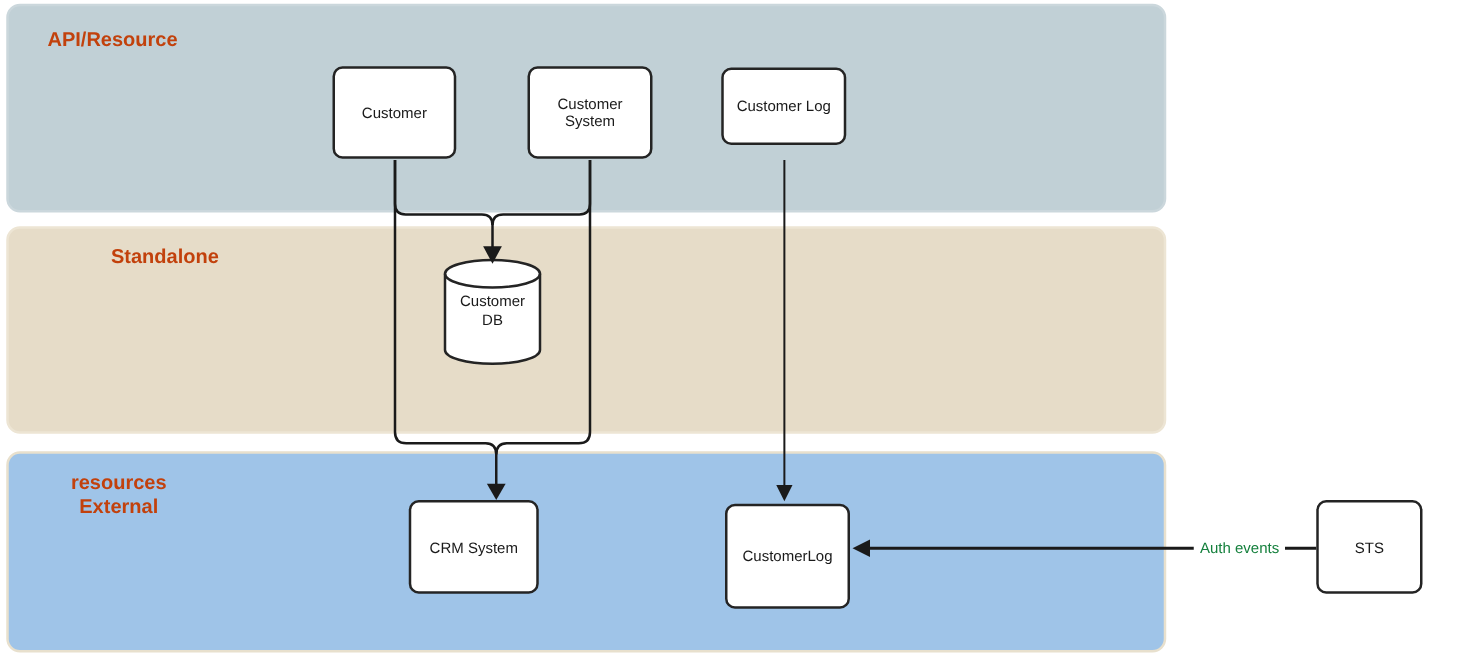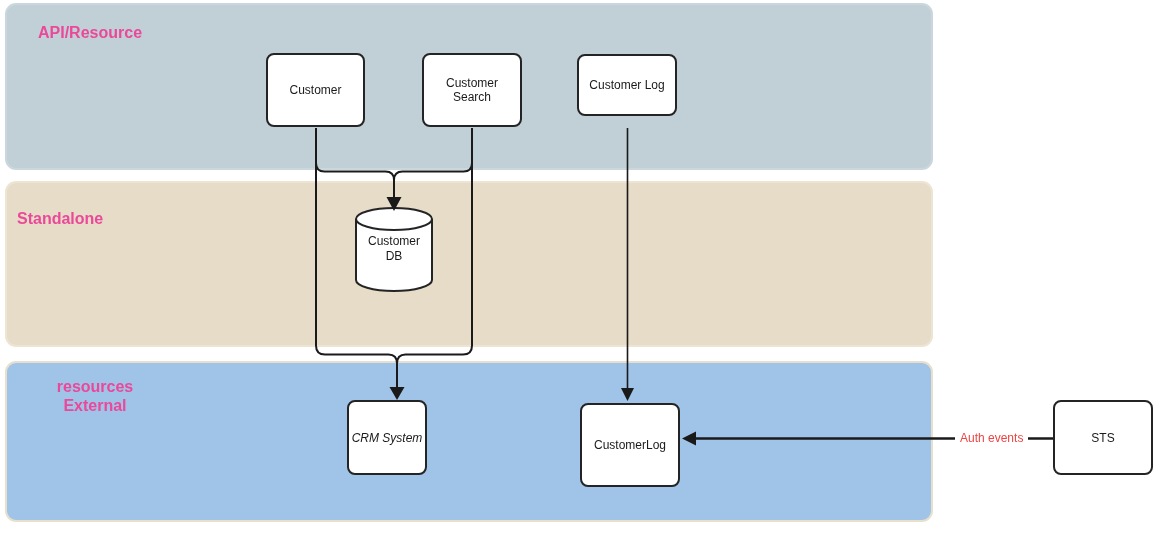--- a/index.html
+++ b/index.html
@@ -34,25 +34,25 @@
   }
   .lane-external {
     top: 361px; height: 161px;
     background: #9fc4e8;
     border: 2px solid #e8e0cd;
   }
   .lane-title {
     position: absolute;
     font-size: 16px;
     font-weight: bold;
-    color: #ec4899;
+    color: #c2410c;
     line-height: 19px;
   }
   .lane-title-api { left: 38px; top: 23px; }
-  .lane-title-standalone { left: 17px; top: 196px; width: 158px; text-align: left; margin-top: 13px; }
+  .lane-title-standalone { left: 17px; top: 196px; width: 158px; text-align: right; }
   .lane-title-external { left: 17px; top: 377px; width: 156px; text-align: center; }
   .lane-title span { display: block; }
 
   svg.edges {
     position: absolute;
     left: 0; top: 0;
     pointer-events: none;
   }
   .node {
     position: absolute;
@@ -65,41 +65,41 @@
     align-items: center;
     justify-content: center;
     font-size: 12px;
     color: #1a1a1a;
     text-align: center;
     line-height: 14px;
   }
   .node-customer        { left: 266px; top: 53px;  width: 99px;  height: 74px; }
   .node-customer-search { left: 422px; top: 53px;  width: 100px; height: 74px; }
   .node-customer-log    { left: 577px; top: 54px;  width: 100px; height: 62px; }
-  .node-crm-system      { left: 347px; top: 400px; width: 80px; height: 75px; font-style: italic; }
+  .node-crm-system      { left: 327px; top: 400px; width: 104px; height: 75px; }
   .node-customerlog     { left: 580px; top: 403px; width: 100px; height: 84px; }
-  .node-sts             { left: 1053px; top: 400px; width: 100px; height: 75px; }
+  .node-sts             { left: 1053px; top: 400px; width: 85px; height: 75px; }
 
   .cylinder-label {
     position: absolute;
     left: 356px; top: 234px; width: 76px;
     font-size: 12px;
     color: #1a1a1a;
     text-align: center;
     line-height: 15px;
   }
   .cylinder-label span { display: block; }
 
   .edge-label {
     position: absolute;
     left: 955px; top: 430px;
     background: #ffffff;
     padding: 1px 5px;
     font-size: 12px;
-    color: #ef4444;
+    color: #15803d;
     white-space: nowrap;
   }
 </style>
 </head>
 <body>
 
 <div class="canvas">
 
   <div class="lane lane-api"></div>
   <div class="lane lane-standalone"></div>
@@ -133,21 +133,21 @@
     <path d="M1053,438.5 H695" fill="none" stroke="#1a1a1a" stroke-width="2.4"></path>
     <polygon points="696,431.5 696,445.5 682,438.5" fill="#1a1a1a"></polygon>
   </svg>
 
   <div class="node node-customer">
     <span>Customer</span>
   </div>
 
   <div class="node node-customer-search">
     <span>Customer</span>
-    <span>Search</span>
+    <span>System</span>
   </div>
 
   <div class="node node-customer-log">
     <span>Customer Log</span>
   </div>
 
   <div class="cylinder-label">
     <span>Customer</span>
     <span>DB</span>
   </div>

